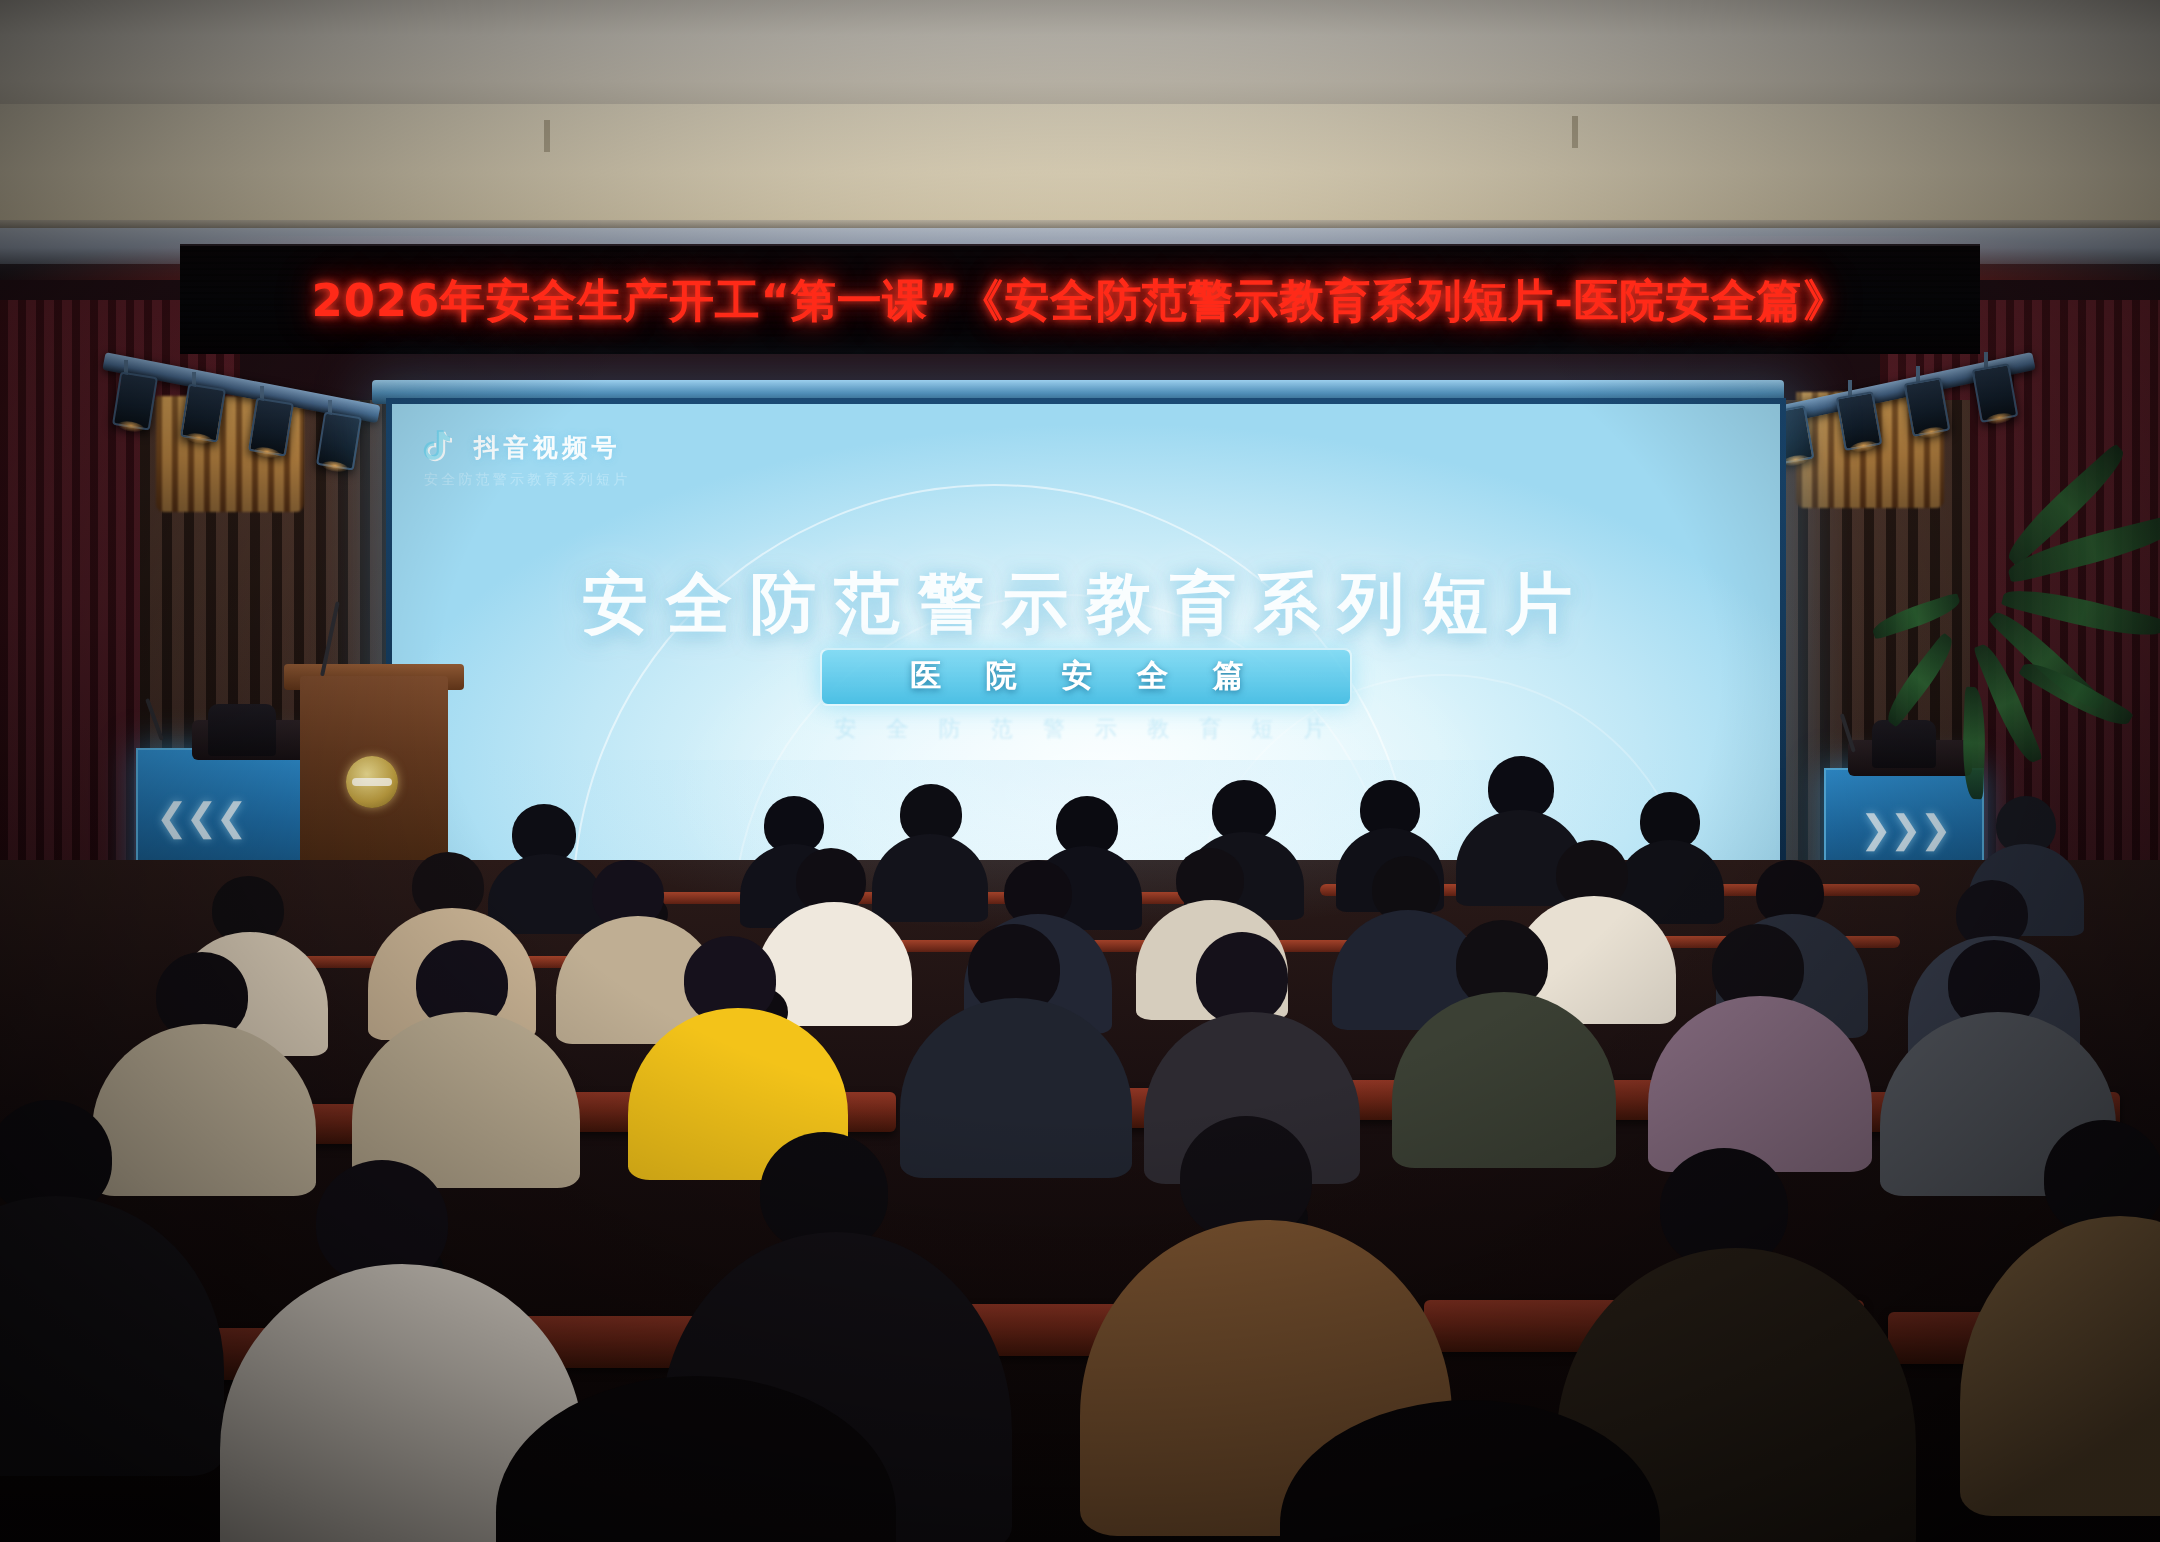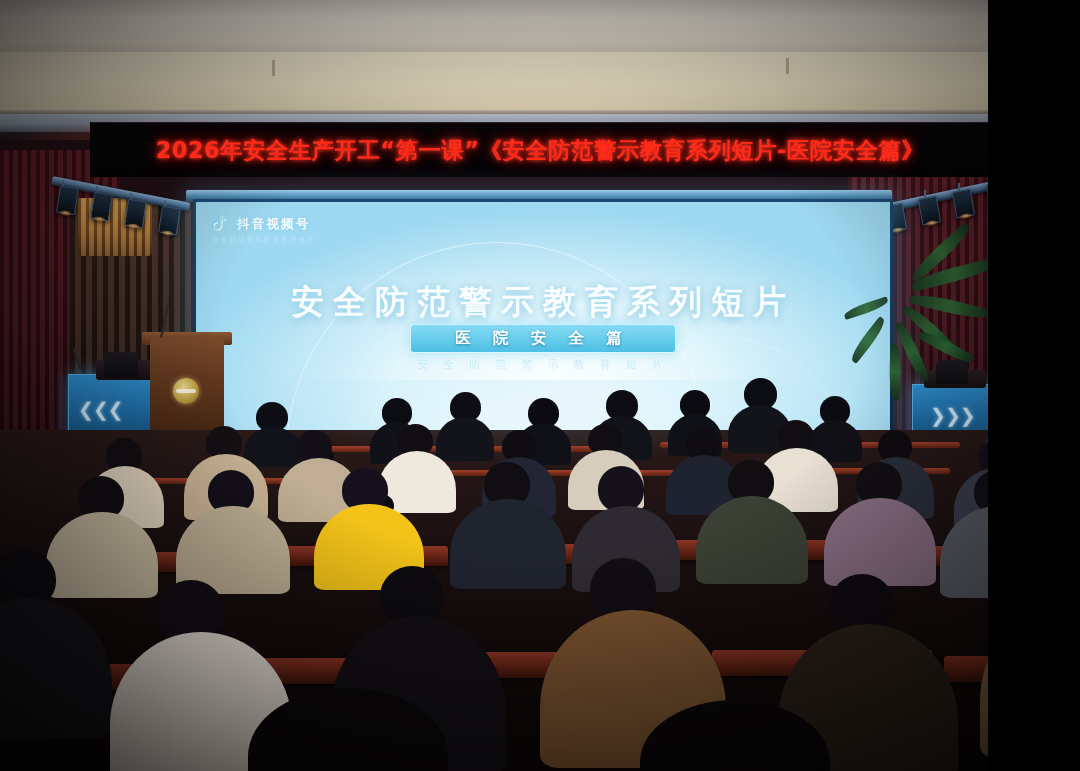--- a/index.html
+++ b/index.html
@@ -1,21 +1,21 @@
 <!DOCTYPE html>
 <html><head>
 <meta charset="utf-8">
 <title>Conference Hall Safety Education Screening</title>
 <style>
   html,body{margin:0;padding:0;background:#000;}
   body{font-family:"Liberation Sans","DejaVu Sans",sans-serif;}
 
   #scene{
     position:relative;
-    width:988px;height:771px;
+    width:1080px;height:771px;
     overflow:hidden;
     background:#0a0406;
   }
 
   
   .ceiling{
     position:absolute;left:0;top:0;width:1080px;height:58px;
     background:linear-gradient(180deg,#cfcac0 0%,#e2ddd2 30%,#dcd5c6 70%,#c4bcab 100%);
   }
   .ceiling-wall{

